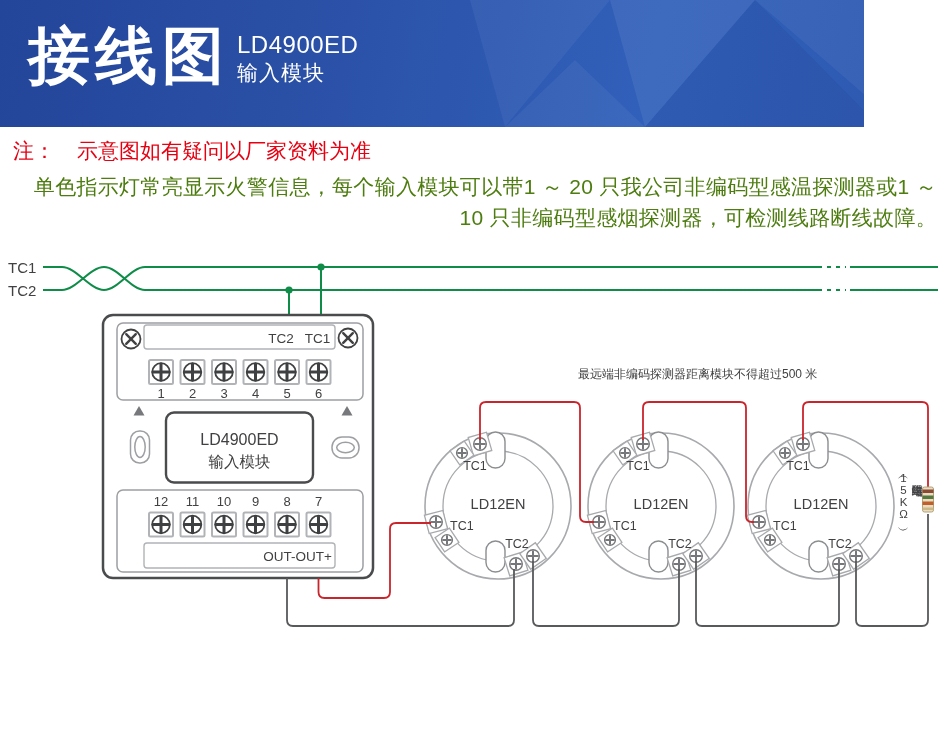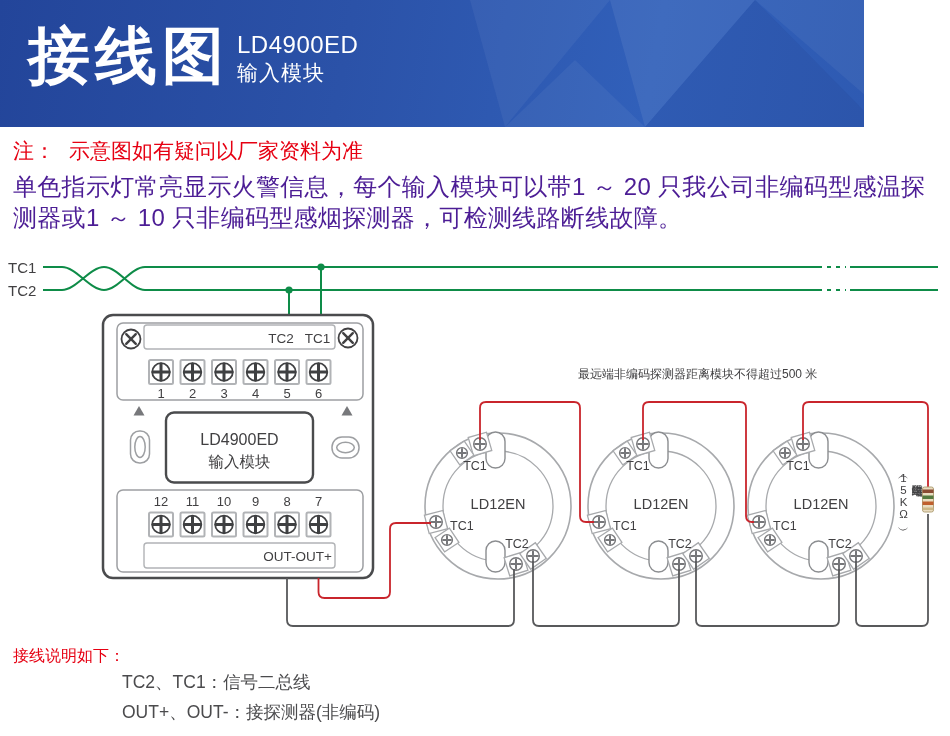--- a/index.html
+++ b/index.html
@@ -14,22 +14,22 @@
   header svg.deco{position:absolute;top:0;left:0;}
   .h-title{position:absolute;left:28px;top:13px;margin:0;color:#fff;
            font-size:62px;font-weight:bold;letter-spacing:5px;line-height:86px;}
   .h-model{position:absolute;left:237px;top:30px;color:#fff;}
   .h-model .model{font-size:24px;line-height:29px;letter-spacing:0.5px;}
   .h-model .sub{font-size:21px;line-height:28px;letter-spacing:1px;}
 
   
   .note{position:absolute;left:13px;top:137px;width:924px;}
   .note-line{margin:0;color:var(--note_red,#e60012);font-size:21px;line-height:27px;}
-  .note-line .warn{margin-left:14px;}
-  .desc{margin:7px 0 0 0;color:#4c1d95;font-size:24px;line-height:31px;letter-spacing:0.3px;}
+  .note-line .warn{margin-left:22px;}
+  .desc{margin:7px 0 0 0;color:#4d7c0f;font-size:21px;line-height:31px;letter-spacing:0.3px;text-align:right;}
 
   
   #diagram{position:absolute;left:0;top:248px;}
   #diagram text{font-family:"Liberation Sans","DejaVu Sans",sans-serif;fill:#414042;}
   .wire-green{fill:none;stroke:var(--wire_green,#0e8c48);stroke-width:2;}
   .wire-red{fill:none;stroke:var(--wire_red,#c9252c);stroke-width:1.8;}
   .wire-dark{fill:none;stroke:var(--wire_dark,#58595b);stroke-width:1.8;}
   .dot-green{fill:var(--wire_green,#0e8c48);stroke:none;}
   .mod-outer{fill:#fff;stroke:#4a4b4d;stroke-width:2.5;}
   .mod-panel{fill:#fff;stroke:#9d9fa2;stroke-width:1.5;}
@@ -384,18 +384,13 @@
       <g>
         <rect x="922.5" y="239" width="11" height="25" rx="2" fill="#e9dcc0" stroke="#b3a37a" stroke-width="1"></rect>
         <rect x="922.5" y="241.5" width="11" height="3.5" fill="#8a4a33"></rect>
         <rect x="922.5" y="247.5" width="11" height="3.5" fill="#55793f"></rect>
         <rect x="922.5" y="253.5" width="11" height="3.5" fill="#bf5f2d"></rect>
         <rect x="922.5" y="259.5" width="11" height="2.5" fill="#cdb887"></rect>
       </g>
     </g>
   </svg>
 
-  <section class="footer">
-    <p class="f-head">接线说明如下：</p>
-    <p class="f-note">TC2、TC1：信号二总线</p>
-    <p class="f-note">OUT+、OUT-：接探测器(非编码)</p>
-  </section>
 </div>
 
 </body></html>

